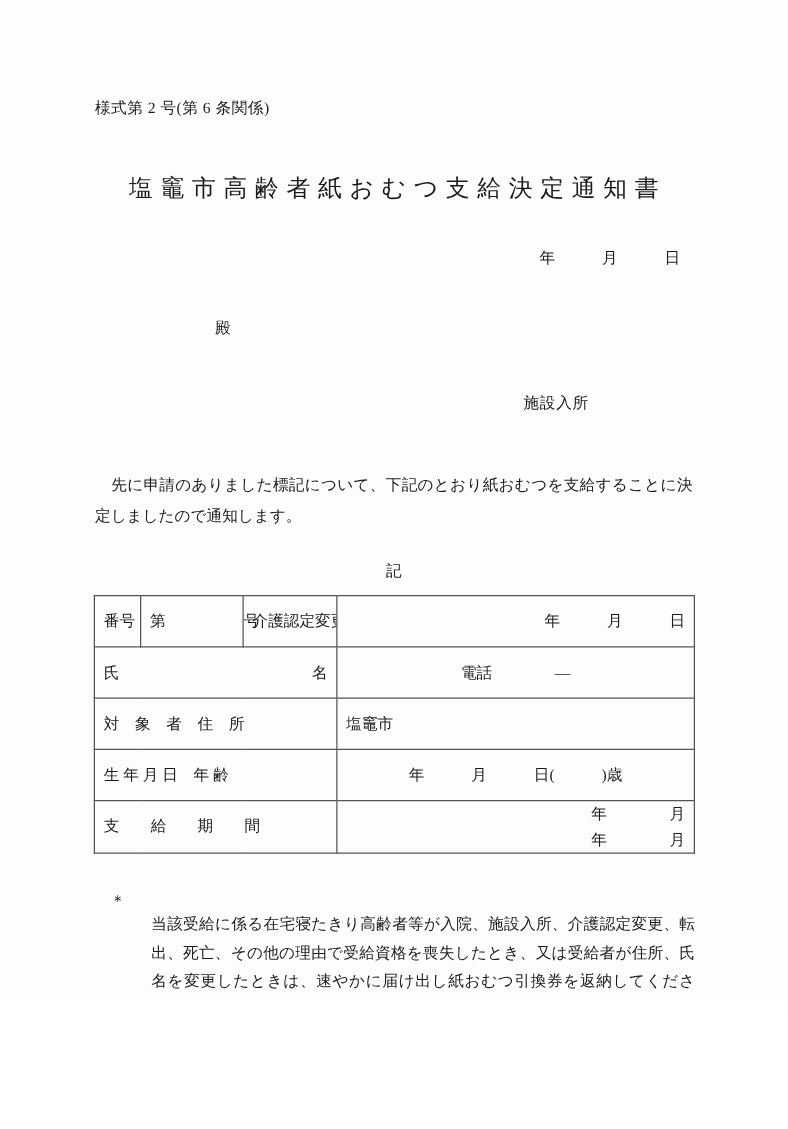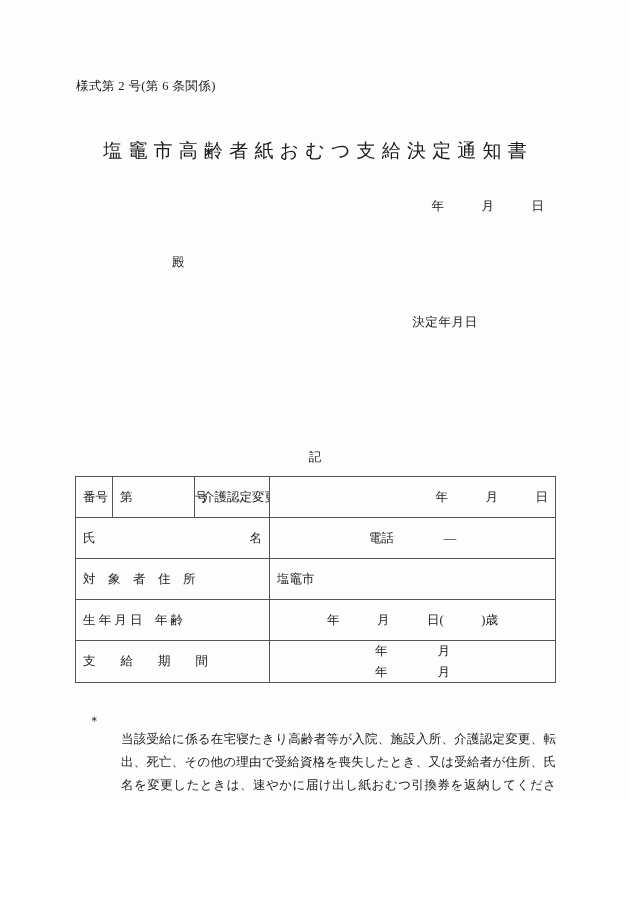--- a/index.html
+++ b/index.html
@@ -133,21 +133,21 @@
   .c-num       { width: 37px;  }
   .c-numval    { width: 82px;  }
   .c-datelabel { width: 75px;  }
   .c-rest      { width: auto;  }
 
   .cell-right  { text-align: right; white-space: pre; padding-right: 12px; }
   .cell-center { text-align: center; white-space: pre; }
   .cell-left   { text-align: left;  white-space: pre; }
 
   .period-cell {
-    text-align: center;
+    text-align: right;
     height: 62px;
     line-height: 1.0;
   }
   .period-cell div {
     white-space: pre;
     padding: 4px 0;
   }
   .period-label { height: 62px; }
 
   
@@ -178,22 +178,23 @@
 <div class="page">
 
   <div class="form-number">様式第 2 号(第 6 条関係)</div>
 
   <div class="doc-title">塩竈市高齢者紙おむつ支給決定通知書</div>
 
   <div class="date-line">年　　　月　　　日</div>
 
   <div class="addressee">殿</div>
 
-  <div class="issuer">決定年月日</div>
-
+  <div class="issuer">施設入所</div>
+
+  <div class="body-text">先に申請のありました標記について、下記のとおり紙おむつを支給することに決定しましたので通知します。</div>
 
   <div class="ki-marker">記</div>
 
   <table class="form-table">
     <colgroup>
       <col class="c-num">
       <col class="c-numval">
       <col class="c-datelabel">
       <col class="c-rest">
     </colgroup>

